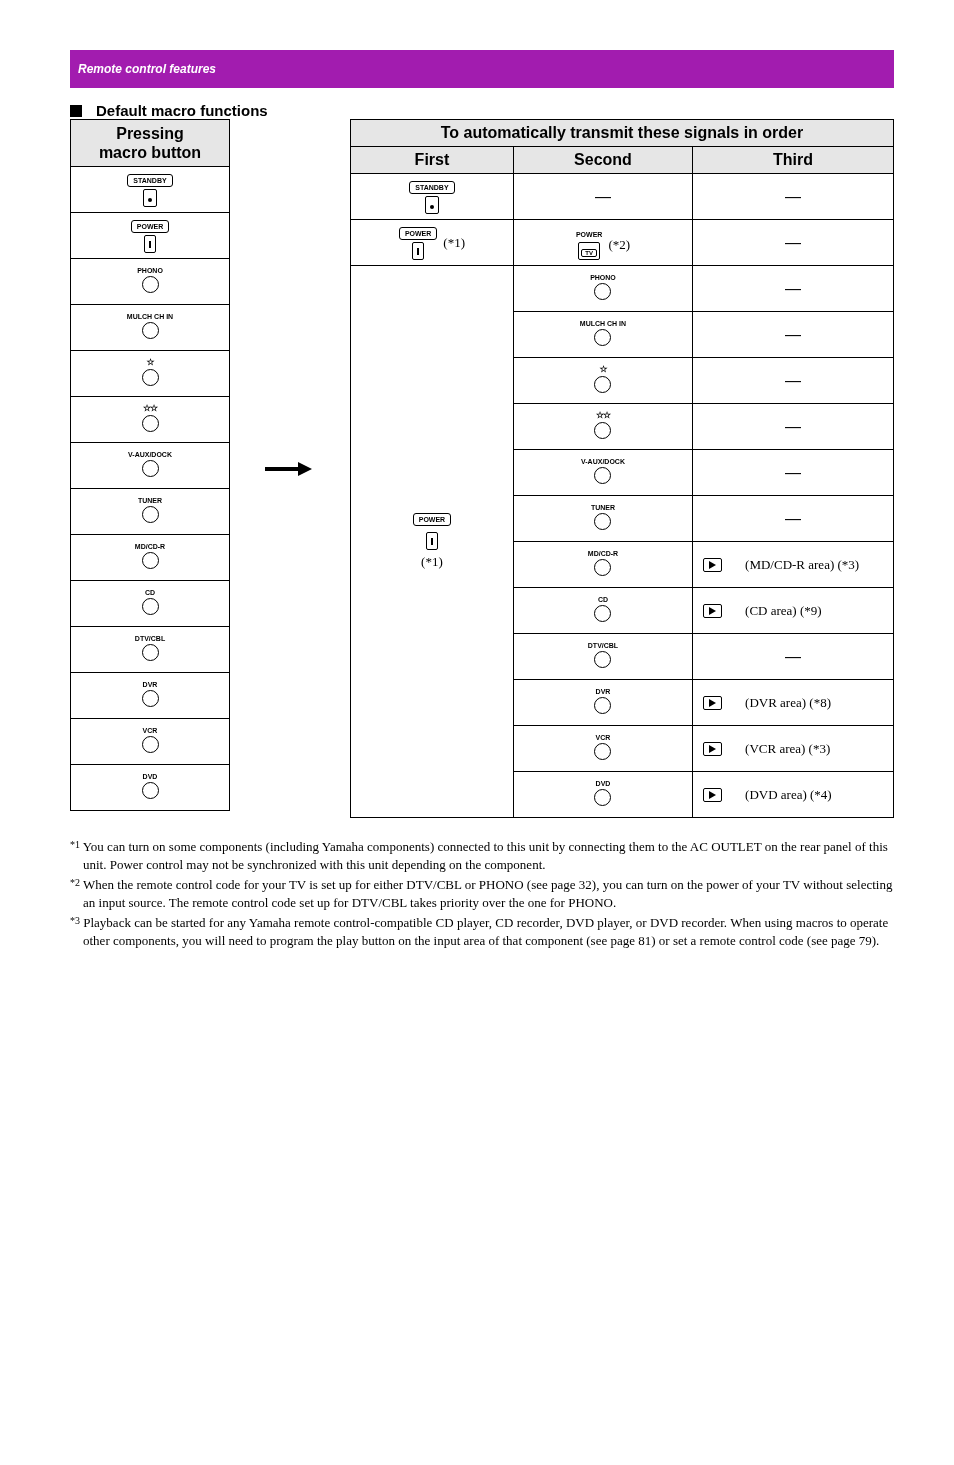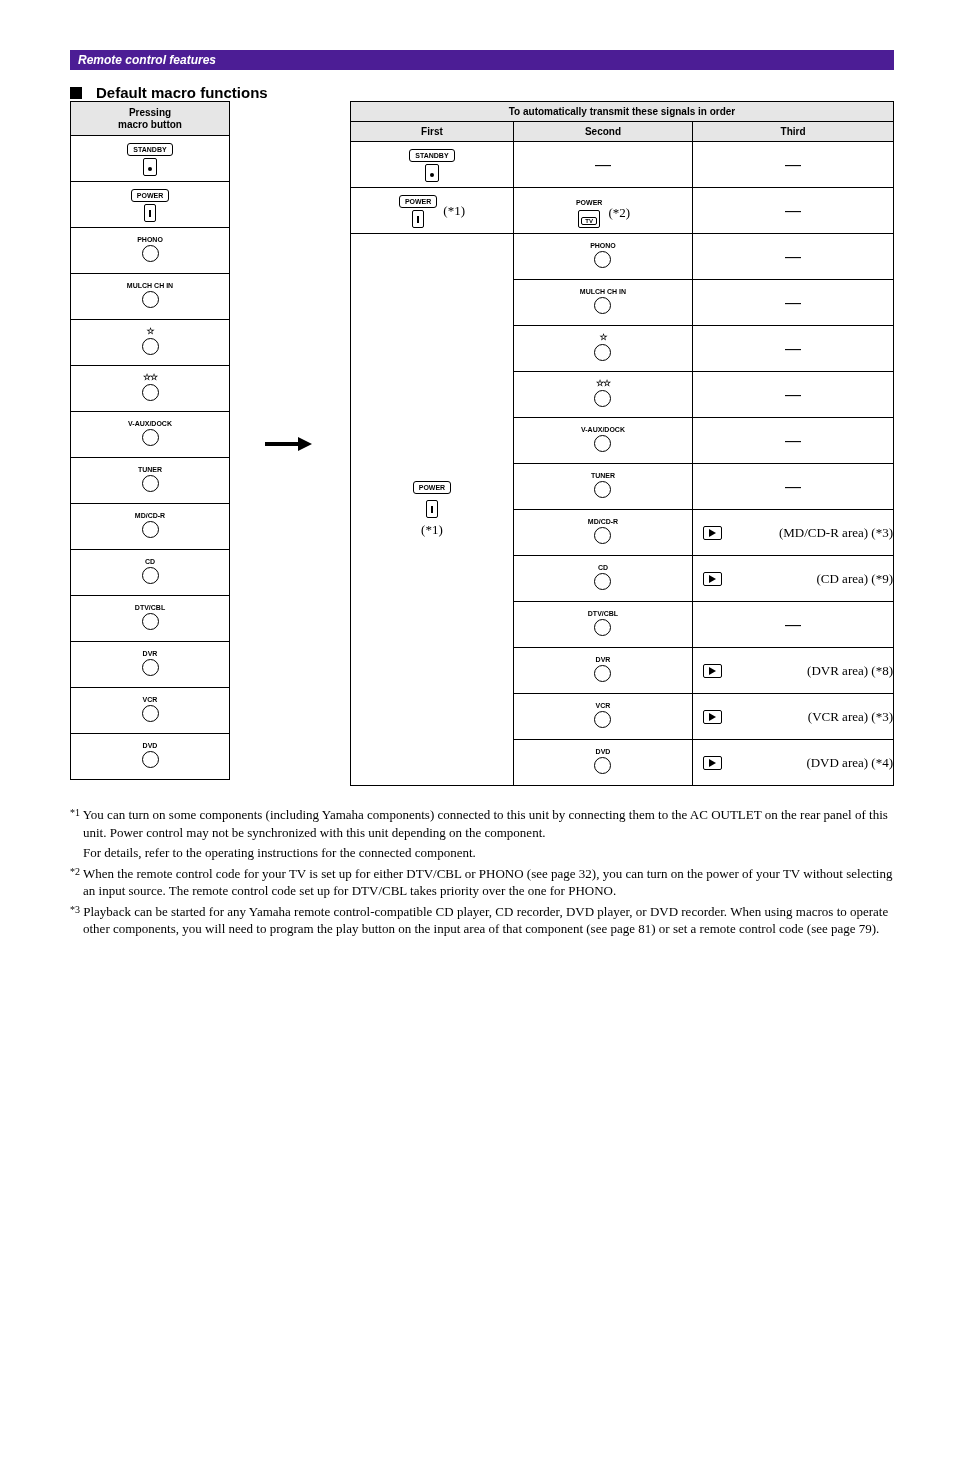--- a/index.html
+++ b/index.html
@@ -1,38 +1,38 @@
 <!DOCTYPE html>
 <html><head>
 <meta charset="utf-8">
 <style>
   *{box-sizing:border-box;margin:0;padding:0}
   body{font-family:"Times New Roman",serif;font-size:13px;color:#000;width:954px;padding:50px 60px 40px 70px}
-  .remote-bar{background:#4c1d95;color:#fff;font-style:italic;font-weight:bold;font-size:12px;font-family:Arial,sans-serif;padding:3px 8px;margin-bottom:14px}
+  .remote-bar{background:#a21caf;color:#fff;font-style:italic;font-weight:bold;font-size:12px;font-family:Arial,sans-serif;padding:12px 8px;margin-bottom:14px}
   .section-title{font-family:Arial,sans-serif;font-weight:bold;font-size:15px;}
   .section-title .sq{display:inline-block;width:12px;height:12px;background:#000;margin-right:14px;vertical-align:-1px}
   .layout{display:flex;align-items:stretch}
   .left-col{width:160px}
   .arrow-col{width:120px;display:flex;align-items:center;justify-content:center}
   .right-col{flex:1}
   table{border-collapse:collapse;width:100%}
   th,td{border:1px solid #000;text-align:center;vertical-align:middle;font-family:Arial,sans-serif}
-  th{background:#e6e6e6;font-weight:bold;font-size:10px;padding:4px 6px}
+  th{background:#e6e6e6;font-weight:bold;font-size:16px;padding:4px 6px}
   td{height:46px;font-size:12px}
   td.cell{padding:2px 4px}
   .lbl{font-family:Arial,sans-serif;font-weight:bold;font-size:7px;display:block;line-height:1;margin-bottom:2px}
   .circ{display:inline-block;width:17px;height:17px;border:1px solid #000;border-radius:50%}
   .rbox{display:inline-block;border:1px solid #000;border-radius:3px;padding:2px 5px;font-size:7px;font-weight:bold;line-height:1}
   .rbox-inner{display:inline-block;border:1px solid #000;border-radius:2px;padding:1px 4px;margin-top:2px}
   .dot{display:inline-block;width:4px;height:4px;background:#000;border-radius:50%}
   .stick{display:inline-block;width:2px;height:7px;background:#000}
   .tv{font-size:6px;font-weight:bold;border:1px solid #000;border-radius:2px;padding:0 3px;display:inline-block}
   .dash{font-size:16px}
   .ann{font-family:"Times New Roman",serif;font-size:13px}
-  .third-content{display:flex;align-items:center;justify-content:space-between;padding-left:10px;gap:2px;height:100%}
+  .third-content{display:flex;align-items:center;justify-content:flex-start;padding-left:10px;gap:23px;height:100%}
   .play{display:inline-block;border:1px solid #000;border-radius:2px;padding:2px 5px;line-height:0}
   .tri{display:inline-block;width:0;height:0;border-left:7px solid #000;border-top:4px solid transparent;border-bottom:4px solid transparent}
   .arrow{width:50px;height:10px;position:relative}
   .arrow-line{position:absolute;top:3px;left:0;width:35px;height:4px;background:#000}
   .arrow-head{position:absolute;top:-2px;left:33px;width:0;height:0;border-left:14px solid #000;border-top:7px solid transparent;border-bottom:7px solid transparent}
   .notes{margin-top:20px;font-size:13px;line-height:1.35}
   .notes p{margin-bottom:3px;text-indent:-13px;padding-left:13px}
   .sup{font-size:10px;vertical-align:3px}
   .star{font-size:9px;letter-spacing:-1px}
   .first-wrap{display:flex;flex-direction:column;align-items:center;justify-content:center;height:100%;gap:4px}
@@ -237,16 +237,15 @@
               </div>
             </td>
       </tr>
     </tbody>
       </table>
   </div>
 </div>
 
 <div class="notes">
   <p><span class="sup">*1</span> <span>You can turn on some components (including Yamaha components) connected to this unit by connecting them to the AC OUTLET on the rear panel of this unit. Power control may not be synchronized with this unit depending on the component.</span></p>
-  <p style="text-indent:0;padding-left:13px">For details, refer to the operating instructions for the connected component.</p>
   <p><span class="sup">*2</span> <span>When the remote control code for your TV is set up for either DTV/CBL or PHONO (see page 32), you can turn on the power of your TV without selecting an input source. The remote control code set up for DTV/CBL takes priority over the one for PHONO.</span></p>
   <p><span class="sup">*3</span> <span>Playback can be started for any Yamaha remote control-compatible CD player, CD recorder, DVD player, or DVD recorder. When using macros to operate other components, you will need to program the play button on the input area of that component (see page 81) or set a remote control code (see page 79).</span></p>
 </div>
 
 </body></html>

